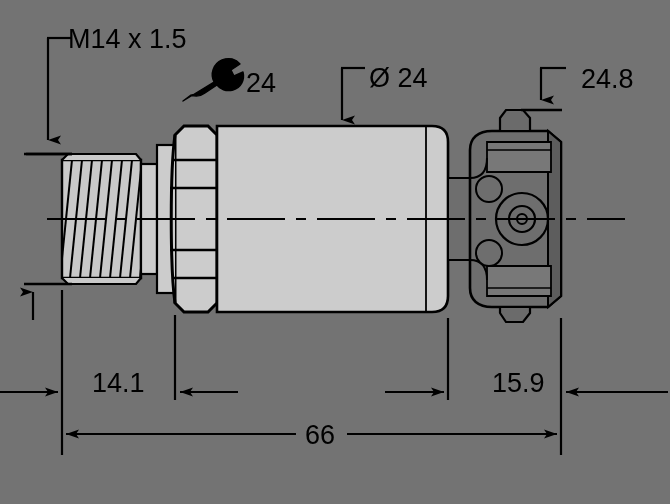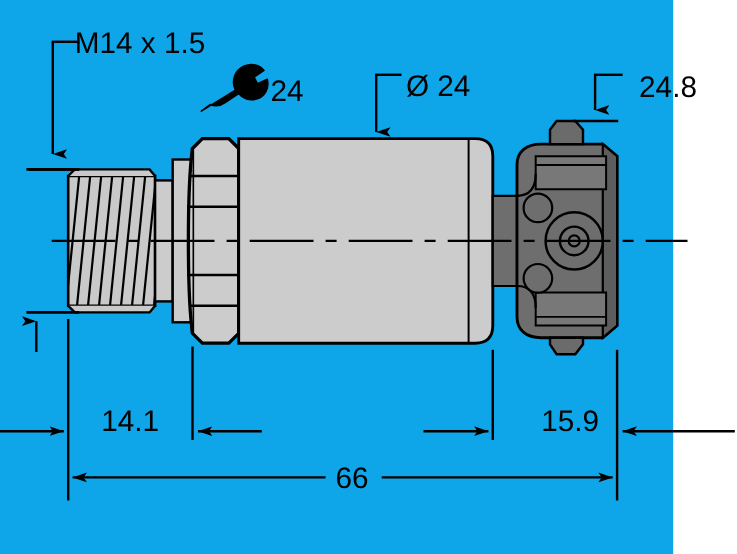--- a/index.html
+++ b/index.html
@@ -1,18 +1,18 @@
 <!DOCTYPE html>
 <html><head>
 <meta charset="utf-8">
 <style>
   html,body{margin:0;padding:0;background:#ffffff;}
   body{width:670px;height:504px;overflow:hidden;
        font-family:"Liberation Sans","DejaVu Sans",sans-serif;}
-  #stage{position:relative;width:612px;height:504px;background:#0ea5e9;}
+  #stage{position:relative;width:670px;height:504px;background:#737373;}
   #stage svg{position:absolute;left:0;top:0;}
   .dimtext{font-family:"Liberation Sans","DejaVu Sans",sans-serif;
            font-size:27px;fill:#000;letter-spacing:0px;}
 </style>
 </head>
 <body>
 
 <div id="stage">
 
 <svg width="670" height="504" viewBox="0 0 670 504">

